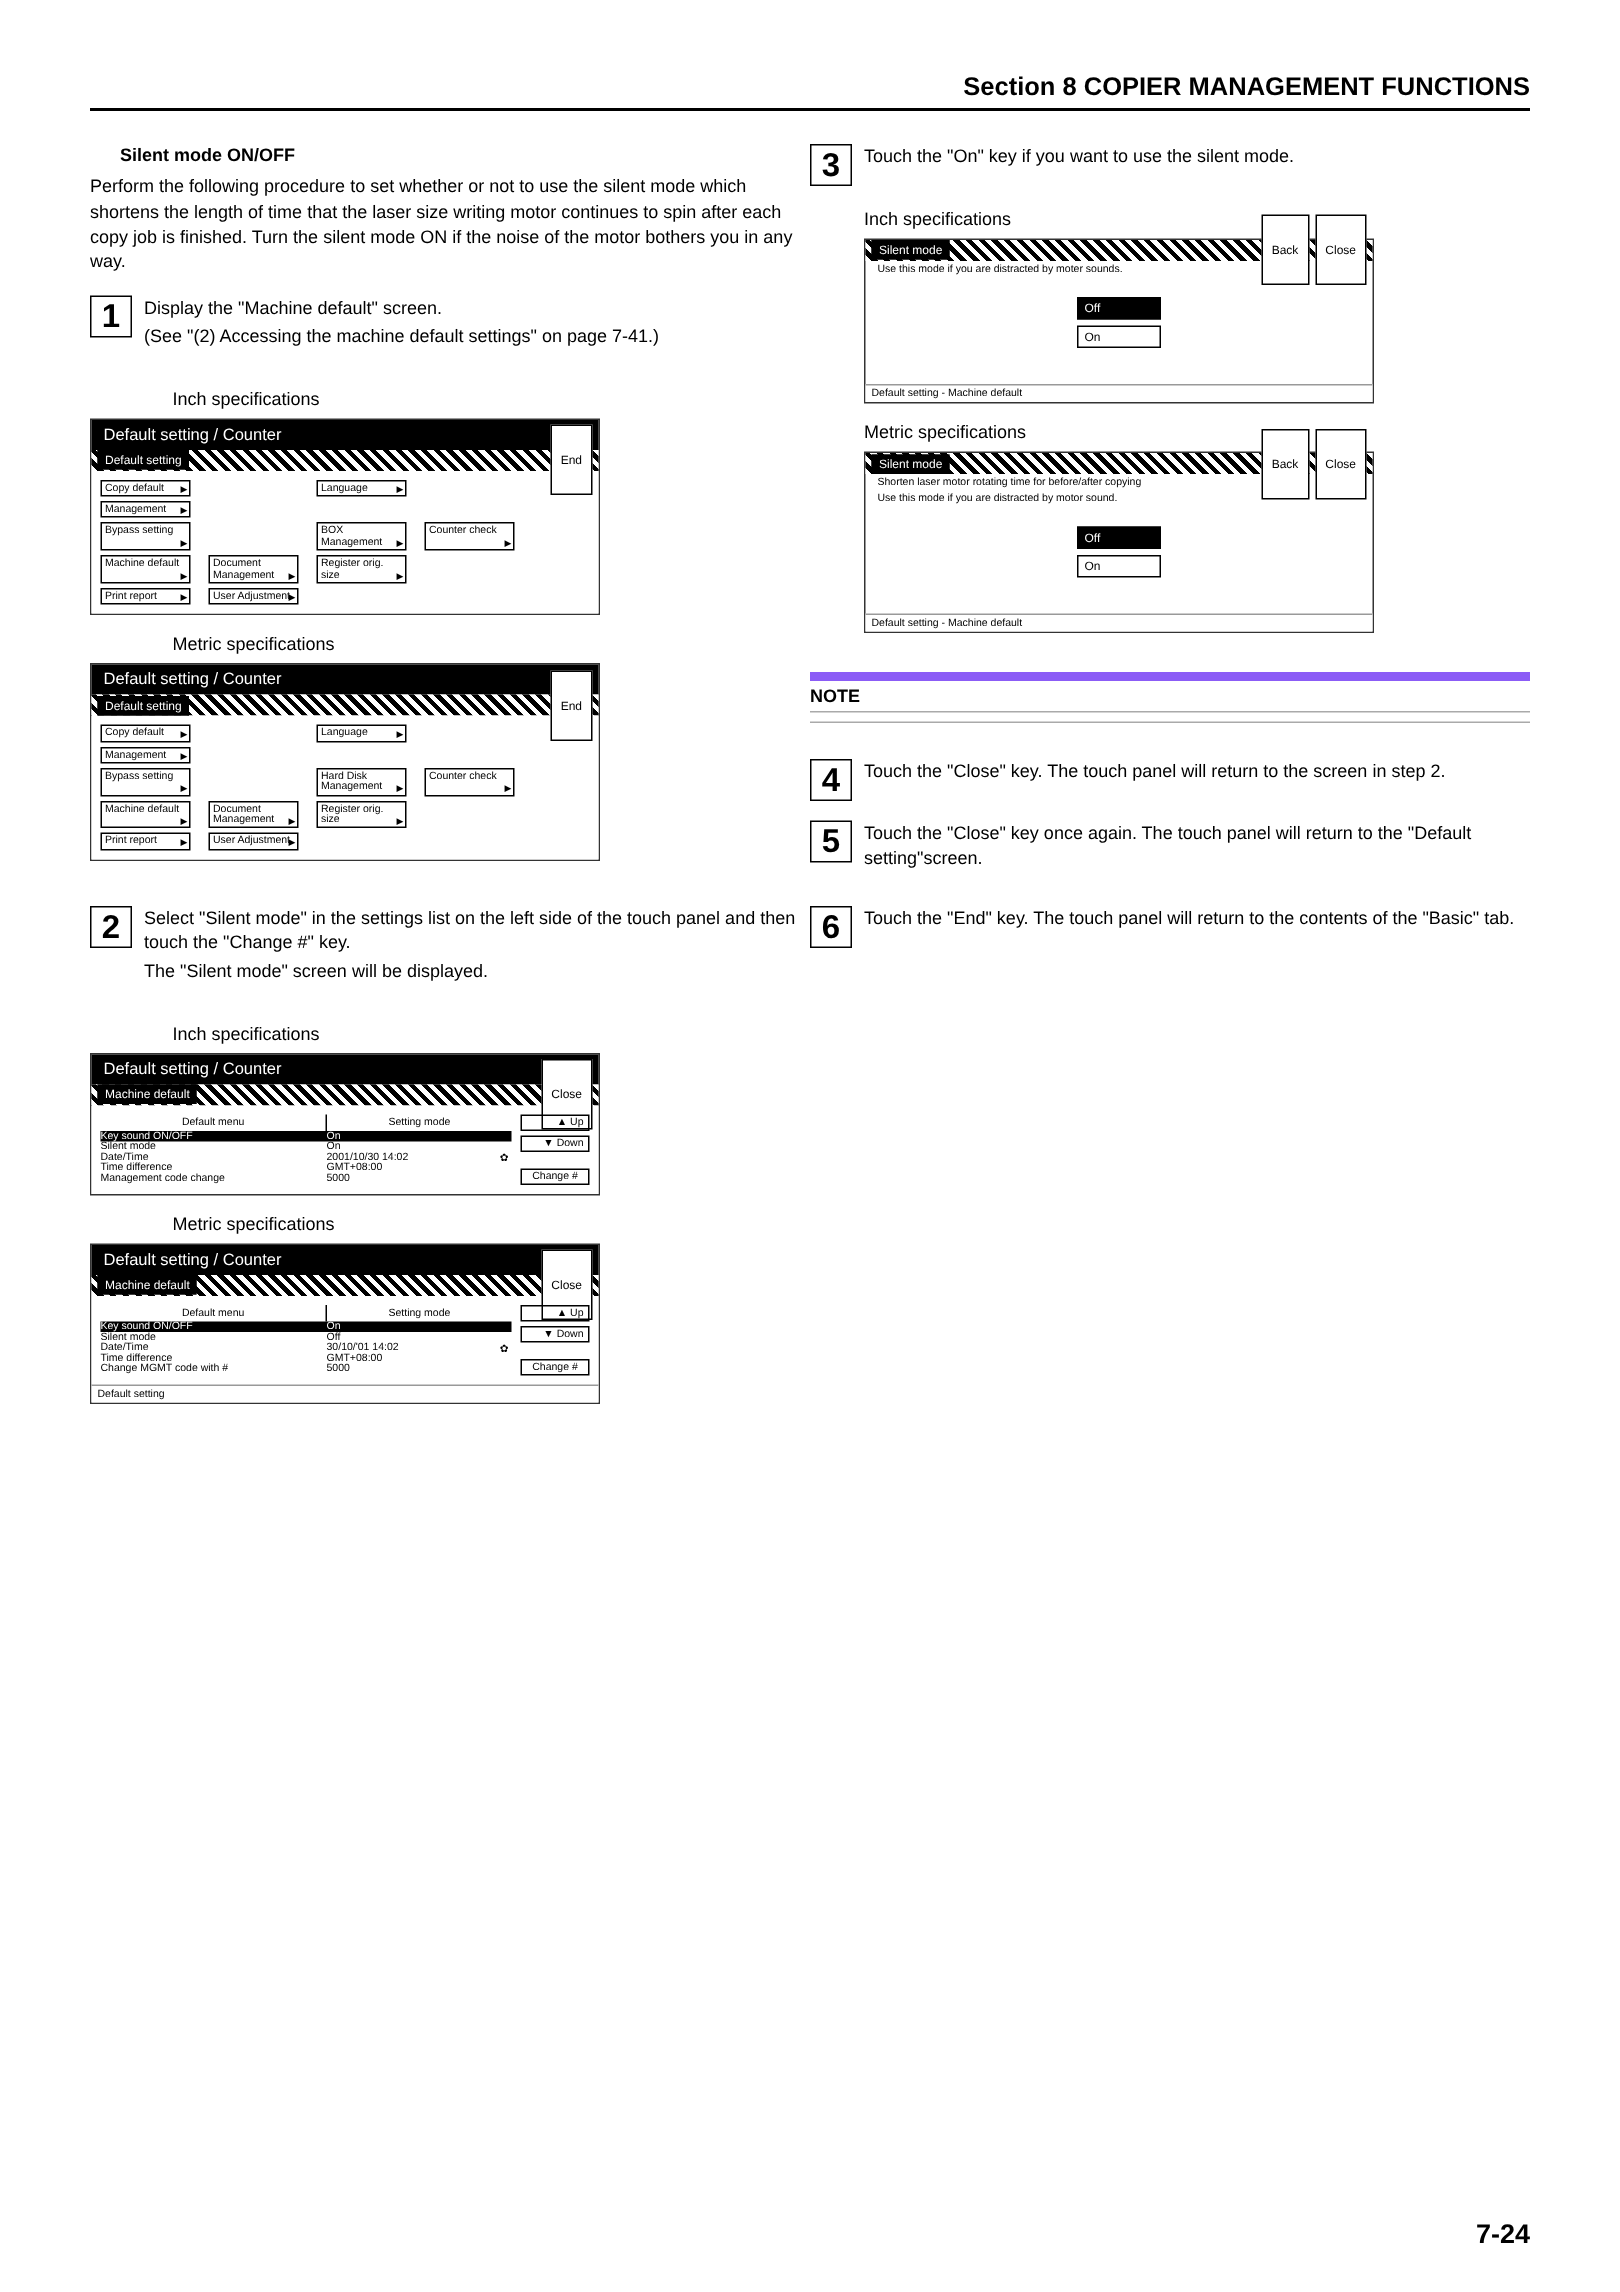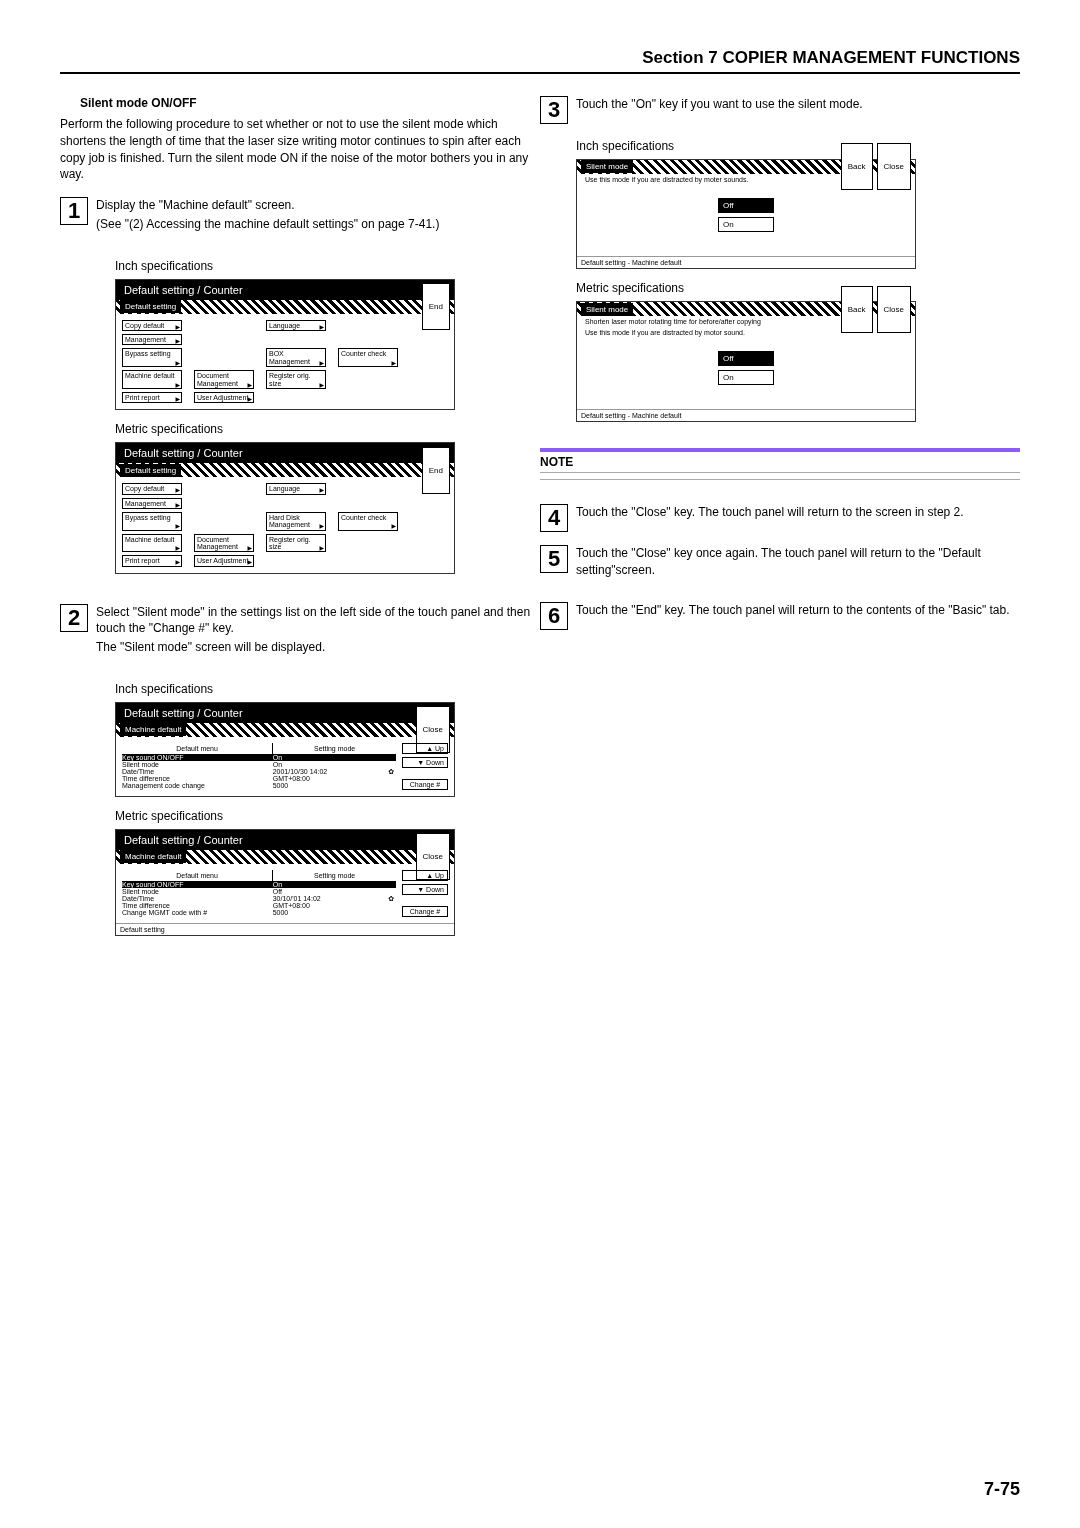--- a/index.html
+++ b/index.html
@@ -32,21 +32,20 @@
     background: #fff;
     display: flex; align-items: center; justify-content: center;
     margin-right: 8px;
     flex-shrink: 0;
   }
   .step-num-box .num { font-size: 22px; font-weight: bold; }
   .spec-label { font-size: 12px; margin: 12px 0 6px 55px; }
   .spec-label-right { font-size: 12px; margin: 12px 0 6px 0; }
   
   .panel-outer {
-    margin-left: 55px;
     border: 1px solid #333;
     width: 340px;
     margin-bottom: 10px;
   }
   .panel-outer-right {
     border: 1px solid #333;
     width: 340px;
     margin-bottom: 10px;
   }
   .panel-title {
@@ -92,28 +91,28 @@
   .md-row-selected { background:#000; color:#fff; }
   .md-side-btn { border:1px solid #000; width:46px; text-align:right; padding:1px 3px; font-size:7px; margin-bottom:3px; }
   .md-change { border:1px solid #000; width:46px; text-align:center; padding:1px 3px; font-size:7px; }
   .md-flex { display:flex; gap:6px; }
   .md-left { flex:1; }
   .panel-footer { font-size:7px; padding:2px 4px; background:#fff; border-top:1px solid #999; }
   
   .silent-panel-body { display:flex; justify-content:center; padding:12px 0 20px 0; }
   .silent-btn { border:1px solid #000; width:56px; padding:2px 4px; font-size:8px; text-align:left; margin-bottom:4px;}
   .silent-msg { font-size:7px; margin-left:8px; margin-bottom:2px; margin-top:2px; line-height:1.2;}
-  .note-box { border-top:4px solid #8b5cf6; border-bottom:1px solid #aaa; margin-top:26px; margin-bottom:6px; padding:3px 0;}
+  .note-box { border-top:6px solid #8b5cf6; border-bottom:1px solid #aaa; margin-top:26px; margin-bottom:6px; padding:3px 0;}
   .note-label { font-weight:bold; font-size:12px; }
   .pagenum { position:absolute; bottom:28px; right:60px; font-weight:bold; font-size:18px; }
 </style>
 </head>
 <body>
 
-<div class="page-header">Section 7  COPIER MANAGEMENT FUNCTIONS</div>
+<div class="page-header">Section 8  COPIER MANAGEMENT FUNCTIONS</div>
 
 <div class="columns">
 
   <div class="col">
 
     <div class="heading-bold">Silent mode ON/OFF</div>
     <div class="body-text">Perform the following procedure to set whether or not to use the silent mode which shortens the length of time that the laser size writing motor continues to spin after each copy job is finished. Turn the silent mode ON if the noise of the motor bothers you in any way.</div>
 
     <div class="step">
       <div class="step-num-box">
@@ -378,13 +377,13 @@
     <div class="step">
       <div class="step-num-box">
           <span class="num">6</span>
         </div>
       <div class="body-text">Touch the "End" key. The touch panel will return to the contents of the "Basic" tab.</div>
     </div>
 
   </div>
 </div>
 
-<div class="pagenum">7-75</div>
+<div class="pagenum">7-24</div>
 
 </body></html>

